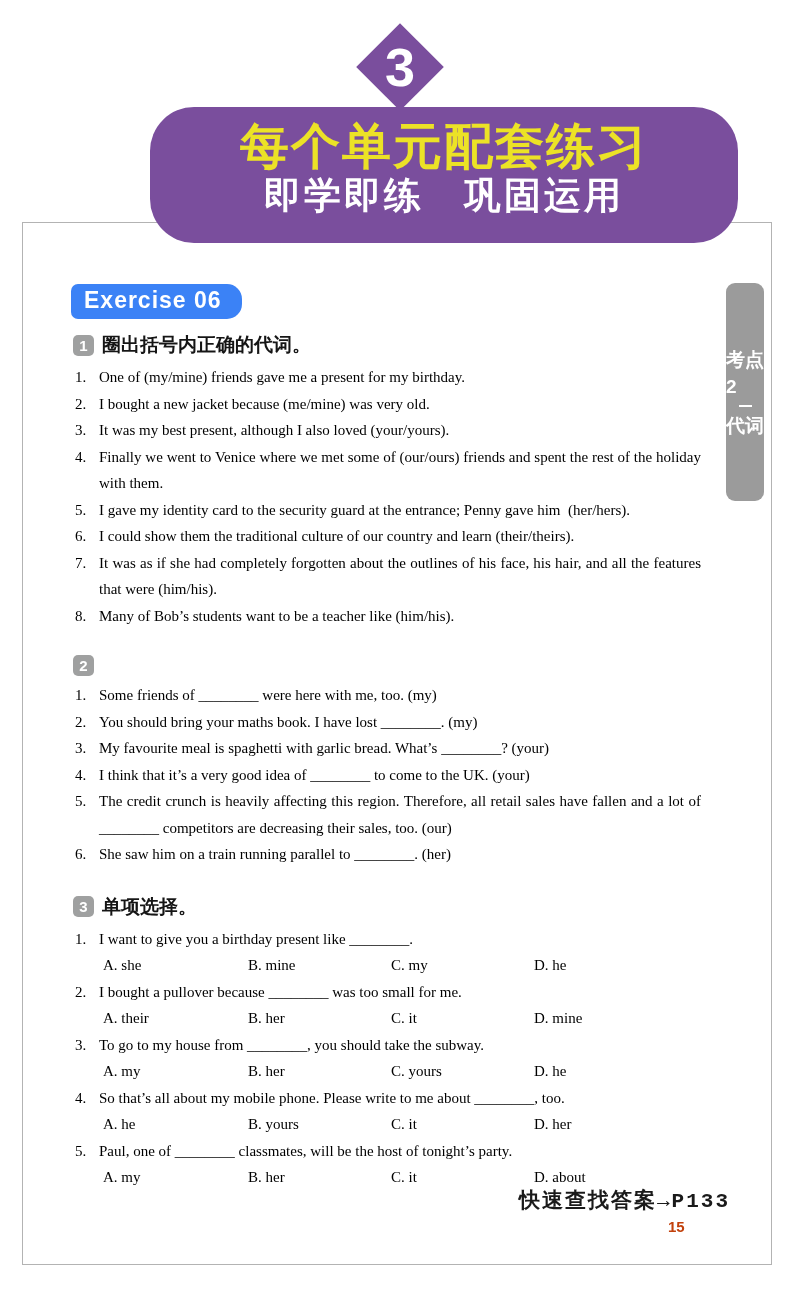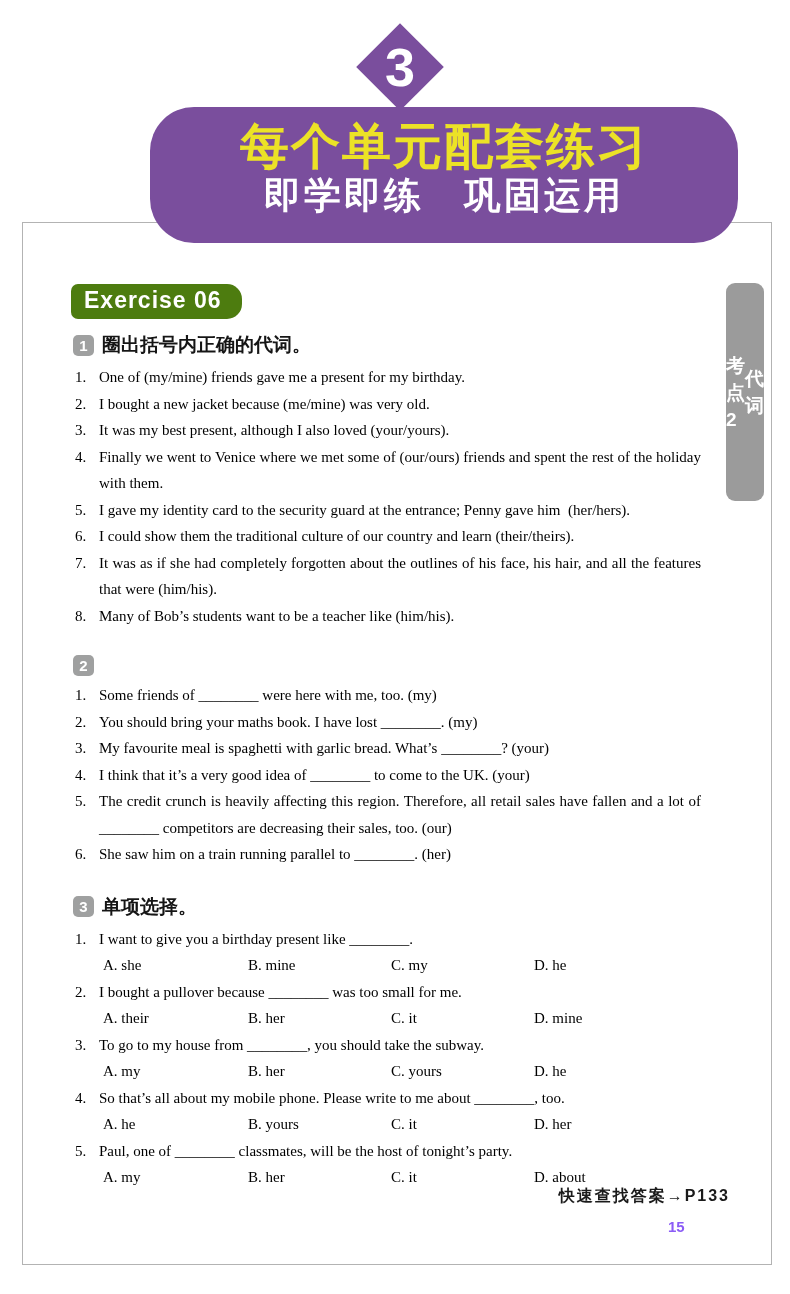--- a/index.html
+++ b/index.html
@@ -32,29 +32,29 @@
     font-size:49px;line-height:1.12;letter-spacing:2px;
   }
   .banner-subtitle{
     color:#ffffff;font-family:"Liberation Sans",sans-serif;font-weight:900;
     font-size:37px;line-height:1.2;letter-spacing:3px;
   }
   
   .side-tab{
     position:absolute;left:726px;top:283px;width:38px;height:218px;
     background:#9b9b9b;border-radius:9px;z-index:2;
-    display:flex;flex-direction:row;align-items:center;justify-content:center;
+    display:flex;flex-direction:column;align-items:center;justify-content:center;
     color:#fff;font-family:"Liberation Sans",sans-serif;font-weight:bold;
   }
   .side-tab .ch{font-size:19px;line-height:27px;}
   .tab-divider{width:13px;height:2px;background:#fff;margin:5px 0;}
   
   .content{position:absolute;left:73px;top:284px;width:628px;z-index:2;}
   .exercise-badge{
-    display:inline-block;background:#4d7c0f;color:#fff;
+    display:inline-block;background:#3b82f6;color:#fff;
     font-family:"Liberation Sans",sans-serif;font-weight:bold;font-size:23px;
     padding:3px 20px 5px 13px;border-radius:7px 15px 15px 7px;
     letter-spacing:1px;margin-left:-2px;
   }
   .section{margin-top:26px;}
   .section.first{margin-top:13px;}
   .sec-header{display:flex;align-items:center;margin-bottom:6px;}
   .sec-badge{
     width:21px;height:21px;flex:0 0 21px;background:#9fa0a0;border-radius:5px;
     color:#fff;font-family:"Liberation Sans",sans-serif;font-weight:bold;font-size:15px;
@@ -66,26 +66,26 @@
   .item{display:flex;font-size:15px;line-height:26.5px;}
   .item .num{flex:0 0 24px;margin-left:2px;}
   .item .txt{flex:1;text-align:justify;white-space:pre-wrap;}
   .q .opts{
     display:grid;grid-template-columns:145px 143px 143px auto;
     margin-left:30px;font-size:15px;line-height:26.5px;
   }
   
   .answer-ref{
     position:absolute;top:1186px;right:60px;z-index:2;
-    font-family:Liberation Sans, sans-serif;font-weight:bold;font-size:16px;
+    font-family:Liberation Mono, monospace;font-weight:bold;font-size:21px;
     letter-spacing:2px;color:#1a1a1a;
   }
   .page-number{
     position:absolute;top:1218px;left:668px;z-index:2;
-    font-family:"Liberation Sans",sans-serif;font-weight:bold;font-size:15px;color:#8b5cf6;
+    font-family:"Liberation Sans",sans-serif;font-weight:bold;font-size:15px;color:#c2410c;
   }
 </style>
 </head>
 <body>
 
 <div class="frame"></div>
 
 <div class="diamond">
   <span>3</span>
 </div>

